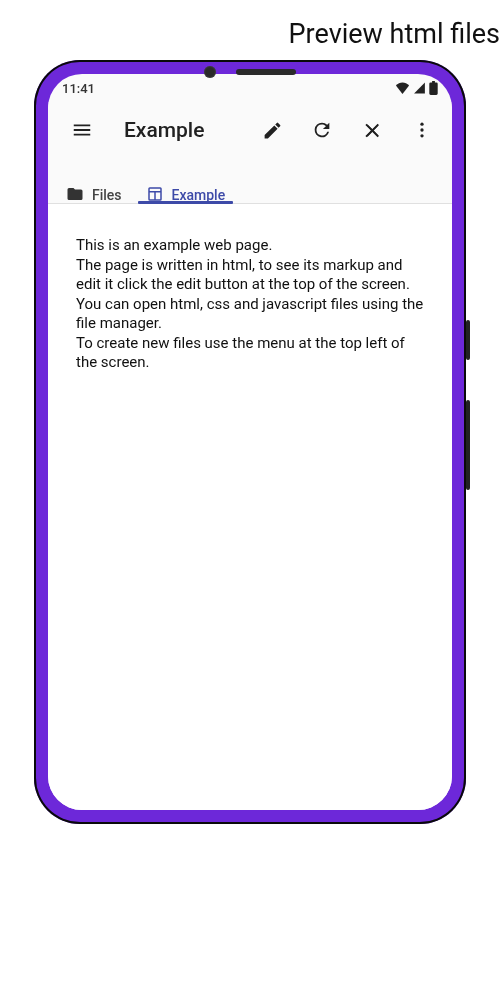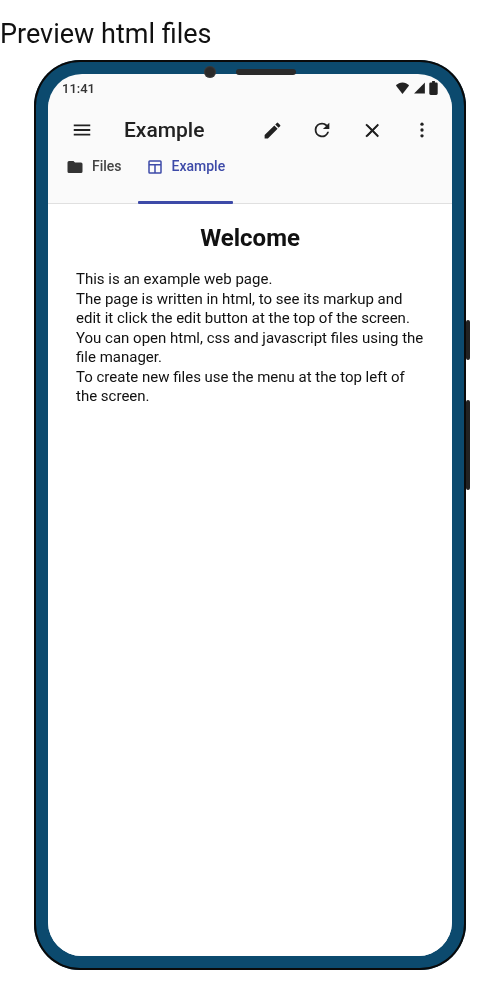--- a/index.html
+++ b/index.html
@@ -4,31 +4,31 @@
   <style>
     * { margin: 0; padding: 0; box-sizing: border-box; }
     body {
       font-family: Roboto, -apple-system, BlinkMacSystemFont, "Segoe UI", Arial, sans-serif;
       background: #fff;
       width: 500px;
       height: 1000px;
       overflow: hidden;
     }
     .page-caption {
-      text-align: left;
+      text-align: right;
       font-size: 27px;
       font-weight: 400;
       color: #111;
       padding: 18px 0 10px;
     }
     .phone-frame {
       width: 432px;
-      height: 910px;
+      height: 764px;
       margin: 0 auto;
-      background: #0c4a6e;
+      background: #6d28d9;
       border-radius: 46px;
       padding: 14px;
       position: relative;
       box-shadow: 0 0 0 2px #0a0a0a inset;
     }
     .phone-side-btn {
       position: absolute;
       right: -4px;
       width: 4px;
       background: #222;
@@ -89,21 +89,21 @@
     .tabs {
       display: flex;
       align-items: stretch;
       height: 46px;
       border-bottom: 1px solid #e0e0e0;
       padding: 0 6px;
       background: #fafafa;
     }
     .tab {
       display: flex;
-      align-items: flex-start;
+      align-items: flex-end;
       gap: 8px;
       padding: 0 12px;
       font-size: 14px;
       color: #444;
       cursor: pointer;
       position: relative;
       font-weight: 500;
     }
     .tab.active {
       color: #3d4aa8;
@@ -227,18 +227,17 @@
         <span class="ico">
           <svg width="18" height="18" viewBox="0 0 24 24">
               <path fill="#3d4aa8" d="M3 5a2 2 0 0 1 2-2h14a2 2 0 0 1 2 2v14a2 2 0 0 1-2 2H5a2 2 0 0 1-2-2V5zm2 0v3h14V5H5zm0 5v9h6v-9H5zm8 0v9h6v-9h-6z"></path>
             </svg>
         </span>
         <span>Example</span>
       </div>
     </div>
 
     <div class="content">
-      <h1>Welcome</h1>
       <p>This is an example web page.<br>The page is written in html, to see its markup and edit it click the edit button at the top of the screen.<br>You can open html, css and javascript files using the file manager.<br>To create new files use the menu at the top left of the screen.</p>
     </div>
 
   </div>
 </div>
 
 </body></html>

